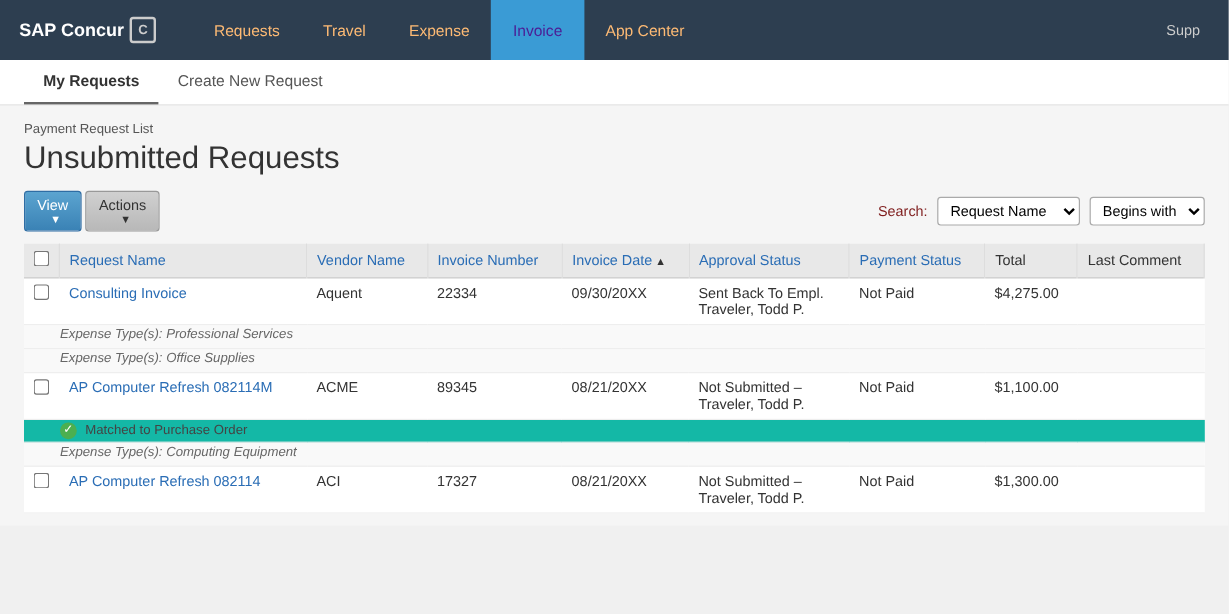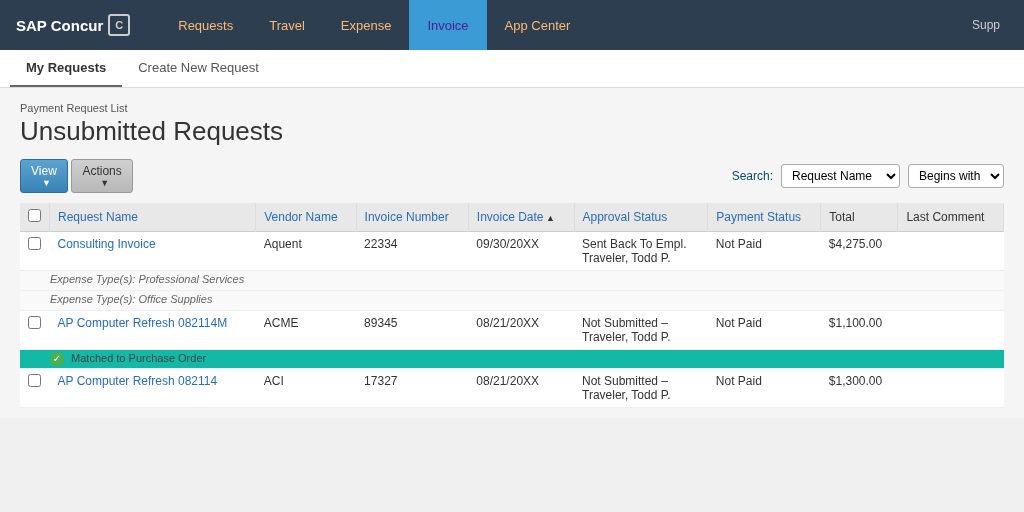--- a/index.html
+++ b/index.html
@@ -57,21 +57,21 @@
       margin-left: auto;
       padding-right: 8px;
     }
 
     
     .sub-nav {
       background: #fff;
       border-bottom: 1px solid #ddd;
       display: flex;
       align-items: flex-end;
-      padding: 0 10px;
+      padding: 0 20px;
       height: 38px;
     }
     .sub-nav-item {
       padding: 8px 16px;
       font-size: 13px;
       color: #555;
       cursor: pointer;
       border-bottom: 2px solid transparent;
       height: 38px;
       display: flex;
@@ -131,21 +131,21 @@
       font-size: 9px;
     }
     .toolbar-right {
       margin-left: auto;
       display: flex;
       align-items: center;
       gap: 8px;
     }
     .search-label {
       font-size: 12px;
-      color: #0c4a6e;
+      color: #7f1d1d;
     }
     .search-select {
       padding: 3px 6px;
       font-size: 12px;
       border: 1px solid #aaa;
       border-radius: 3px;
       background: #fff;
       cursor: pointer;
     }
 
@@ -318,20 +318,23 @@
         <td>Not Paid</td>
         <td>$1,100.00</td>
         <td></td>
       </tr>
       <tr class="match-row">
         <td colspan="9">
           <span class="match-icon">✓</span>
           <span>Matched to Purchase Order</span>
         </td>
       </tr>
+      <tr class="expense-type-row">
+        <td colspan="9">Expense Type(s):  Computing Equipment</td>
+      </tr>
 
       <tr class="data-row">
         <td class="checkbox-col">
           <input type="checkbox" style="">
         </td>
         <td><a class="link-blue">AP Computer Refresh 082114</a></td>
         <td>ACI</td>
         <td>17327</td>
         <td>08/21/20XX</td>
         <td style="white-space:pre-line">Not Submitted –

